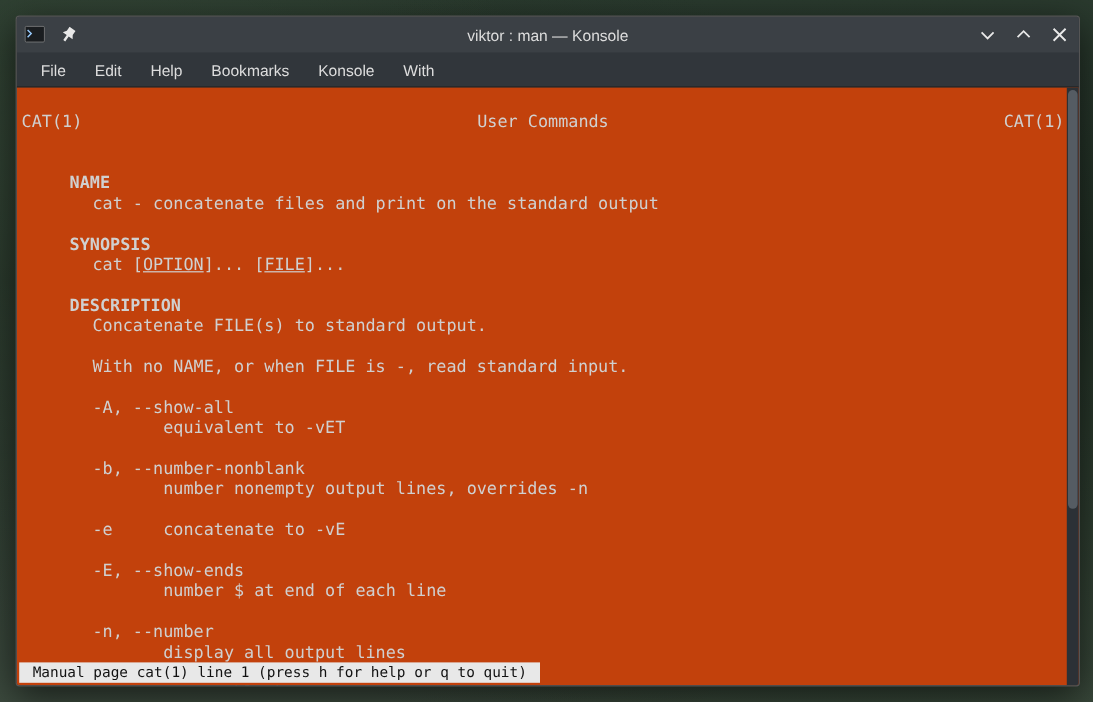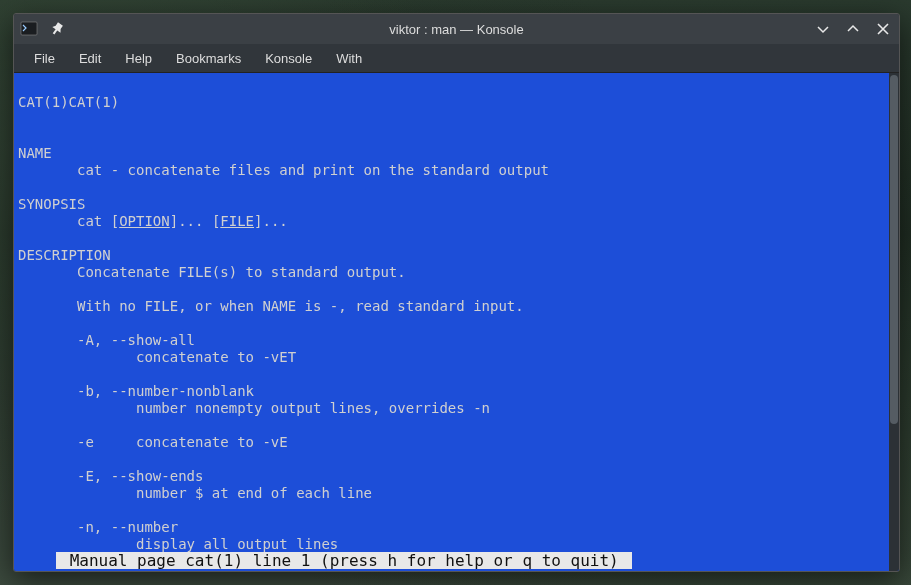--- a/index.html
+++ b/index.html
@@ -61,21 +61,21 @@
   }
   .menu-item {
     color: #ddd;
     font-size: 13px;
     padding: 4px 10px;
     border-radius: 3px;
   }
   .terminal-area {
     flex: 1;
     display: flex;
-    background: #1d4ed8;
+    background: #c2410c;
     min-height: 0;
   }
   .terminal {
     flex: 1;
     padding: 4px 2px 0 4px;
     font-family: "DejaVu Sans Mono", "Liberation Mono", monospace;
     font-size: 14px;
     line-height: 17px;
     color: #d0d0d0;
     white-space: pre;
@@ -94,33 +94,32 @@
     right: 1px;
     top: 2px;
     height: 70%;
     background: #555c63;
     border-radius: 4px;
   }
   .man-header { display: flex; }
   .mh-left { }
   .mh-center { flex:1; text-align:center; }
   .mh-right { }
-  .bold { font-weight: normal; }
+  .bold { font-weight: bold; margin-left: 40px; }
   .underline { text-decoration: underline; }
   .statusline {
     position: absolute;
     left: 2px;
     bottom: 2px;
     background: #e8e8e8;
     color: #111;
     padding: 0 4px;
     font-family: inherit;
-    font-size: 16px;
+    font-size: 12px;
     line-height: 17px;
-    margin-left: 40px;
   }
 </style>
 </head>
 <body>
 <div class="bg-texture"></div>
 
 <div class="window">
   <div class="titlebar">
     <div class="left-icons">
       <span class="tb-icon">
@@ -159,35 +158,35 @@
     <span class="menu-item">File</span>
     <span class="menu-item">Edit</span>
     <span class="menu-item">Help</span>
     <span class="menu-item">Bookmarks</span>
     <span class="menu-item">Konsole</span>
     <span class="menu-item">With</span>
   </div>
 
   <div class="terminal-area">
     <div class="terminal">
-<div class="man-header"><span class="mh-left">CAT(1)</span><span class="mh-right">CAT(1)</span></div>
+<div class="man-header"><span class="mh-left">CAT(1)</span><span class="mh-center">User Commands</span><span class="mh-right">CAT(1)</span></div>
 <span> </span>
 <span class="bold">NAME</span>
 <span>       cat - concatenate files and print on the standard output</span>
 <span> </span>
 <span class="bold">SYNOPSIS</span>
 <span><span>       cat [</span><span class="underline">OPTION</span><span>]... [</span><span class="underline">FILE</span><span>]...</span></span>
 <span> </span>
 <span class="bold">DESCRIPTION</span>
 <span>       Concatenate FILE(s) to standard output.</span>
 <span> </span>
-<span>       With no FILE, or when NAME is -, read standard input.</span>
+<span>       With no NAME, or when FILE is -, read standard input.</span>
 <span> </span>
 <span>       -A, --show-all</span>
-<span>              concatenate to -vET</span>
+<span>              equivalent to -vET</span>
 <span> </span>
 <span>       -b, --number-nonblank</span>
 <span>              number nonempty output lines, overrides -n</span>
 <span> </span>
 <span>       -e     concatenate to -vE</span>
 <span> </span>
 <span>       -E, --show-ends</span>
 <span>              number $ at end of each line</span>
 <span> </span>
 <span>       -n, --number</span>

